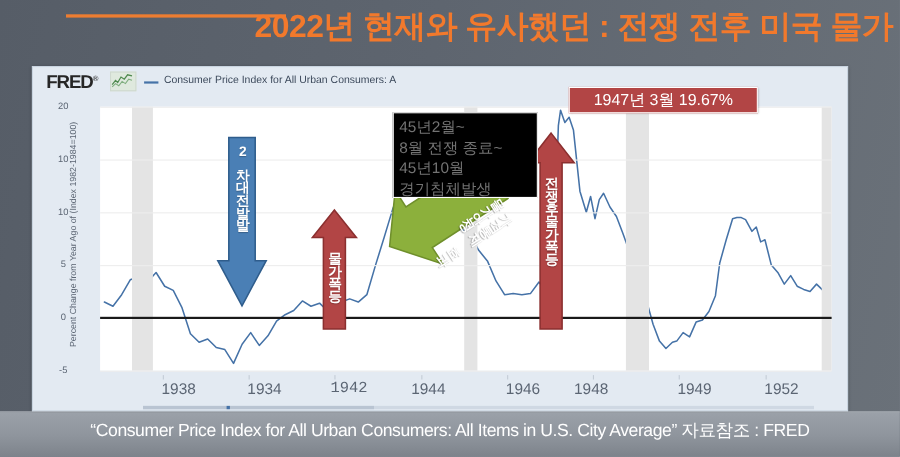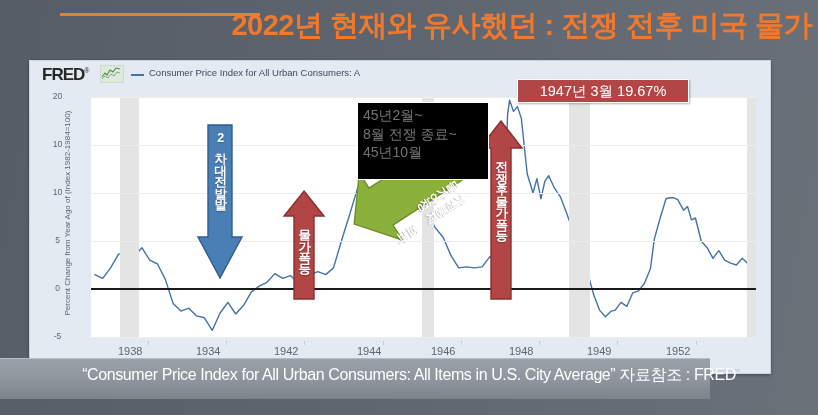--- a/index.html
+++ b/index.html
@@ -41,21 +41,21 @@
     background:#ffffff;
   }
   .band{position:absolute;top:0;height:100%;background:#e4e4e4;}
   .gridline{position:absolute;left:0;width:100%;height:1px;background:#ededed;}
   .zeroline{position:absolute;left:0;width:100%;height:2px;background:#1a1a1a;}
   .ytick{
     position:absolute;right:0;width:55px;text-align:center;font-size:8.5px;color:#5b6573;
     transform:translateY(-6px);
   }
   .xtick{
-    position:absolute;top:0;width:60px;text-align:left;font-size:11px;color:#5b6573;
+    position:absolute;top:0;width:60px;text-align:right;font-size:14px;color:#5b6573;
     transform:translateX(-30px);
   }
   .xaxis{position:absolute;left:61px;top:280px;width:665px;height:14px;}
   .xtickmark{position:absolute;top:0;width:1px;height:4px;background:#c4ccd6;}
   .fred-foot{position:absolute;left:0;bottom:1px;width:100%;height:5px;}
   .foot-track{position:absolute;left:100px;bottom:0;width:610px;height:3px;background:#cfd8e3;}
   .foot-thumb{position:absolute;left:100px;bottom:0;width:210px;height:3px;background:#b9c4d2;}
   .foot-dot{position:absolute;left:176px;bottom:0;width:3px;height:3px;background:#4572a7;}
   
   .arrow-wrap{position:absolute;}
@@ -82,21 +82,21 @@
     padding:3px 0 0 5px;box-sizing:border-box;font-weight:normal;margin-top:40px;
   }
   .redbadge{
     position:absolute;left:517px;top:79px;width:170px;height:22px;
     background:#b24545;border:1px solid #fff;color:#fff;
     font-size:14.5px;line-height:22px;text-align:center;
     box-shadow:1px 1px 2px rgba(0,0,0,.3);
   }
   
   .caption-band{
-    position:absolute;left:0;bottom:16px;width:710px;height:40px;
+    position:absolute;left:0;bottom:0;width:818px;height:40px;
     background:linear-gradient(180deg,#9ba1a9 0%,#8e949c 55%,#7d838b 100%);
     border-top:1px solid #b8bdc4;
   }
   .caption{
     position:absolute;left:0;top:6px;width:818px;text-align:center;
     color:#ffffff;font-size:16px;letter-spacing:-0.4px;white-space:nowrap;
   }
   svg{display:block;overflow:visible;}
 </style>
 </head>
@@ -156,24 +156,24 @@
       <div class="xtickmark" style="left:135px;"></div>
       <div class="xtickmark" style="left:213px;"></div>
       <div class="xtickmark" style="left:292px;"></div>
       <div class="xtickmark" style="left:370px;"></div>
       <div class="xtickmark" style="left:448px;"></div>
       <div class="xtickmark" style="left:526px;"></div>
       <div class="xtickmark" style="left:605px;"></div>
 
       <div class="xtick" style="left:57px;top:4px;">1938</div>
       <div class="xtick" style="left:135px;top:4px;">1934</div>
-      <div class="xtick" style="left:213px;top:4px;">1942</div>
-      <div class="xtick" style="left:296px;top:4px;">1944</div>
+      <div class="xtick" style="left:213px;top:4px;font-family:Liberation Mono, monospace;">1942</div>
+      <div class="xtick" style="left:284px;top:4px;">1944</div>
       <div class="xtick" style="left:370px;top:4px;">1946</div>
-      <div class="xtick" style="left:448px;top:4px;">1948</div>
+      <div class="xtick" style="left:432px;top:4px;">1948</div>
       <div class="xtick" style="left:526px;top:4px;">1949</div>
       <div class="xtick" style="left:605px;top:4px;">1952</div>
     </div>
 
     <div class="fred-foot">
       <div class="foot-track"></div>
       <div class="foot-thumb"></div>
       <div class="foot-dot"></div>
     </div>
   </div>
@@ -208,20 +208,21 @@
     <svg width="44" height="180" viewBox="0 0 44 180">
       <polygon points="22,1 43,28 32,28 32,179 12,179 12,28 1,28" fill="#b24545" stroke="#8b2f2f" stroke-width="1.4"></polygon>
     </svg>
     <div class="arr-label" style="top:32px;writing-mode:vertical-rl;text-orientation:upright;left:50%;transform:translateX(-50%);width:auto;letter-spacing:-1px;">전쟁후물가폭등</div>
   </div>
 
   <div class="blackbox">
     <div>45년2월~</div>
     <div>8월 전쟁 종료~</div>
     <div>45년10월</div>
+    <div>경기침체발생</div>
   </div>
 
   <div class="redbadge">1947년 3월 19.67%</div>
 
   <div class="caption-band">
     <div class="caption">“Consumer Price Index for All Urban Consumers: All Items in U.S. City Average” 자료참조 : FRED</div>
   </div>
 
 </div>
 

